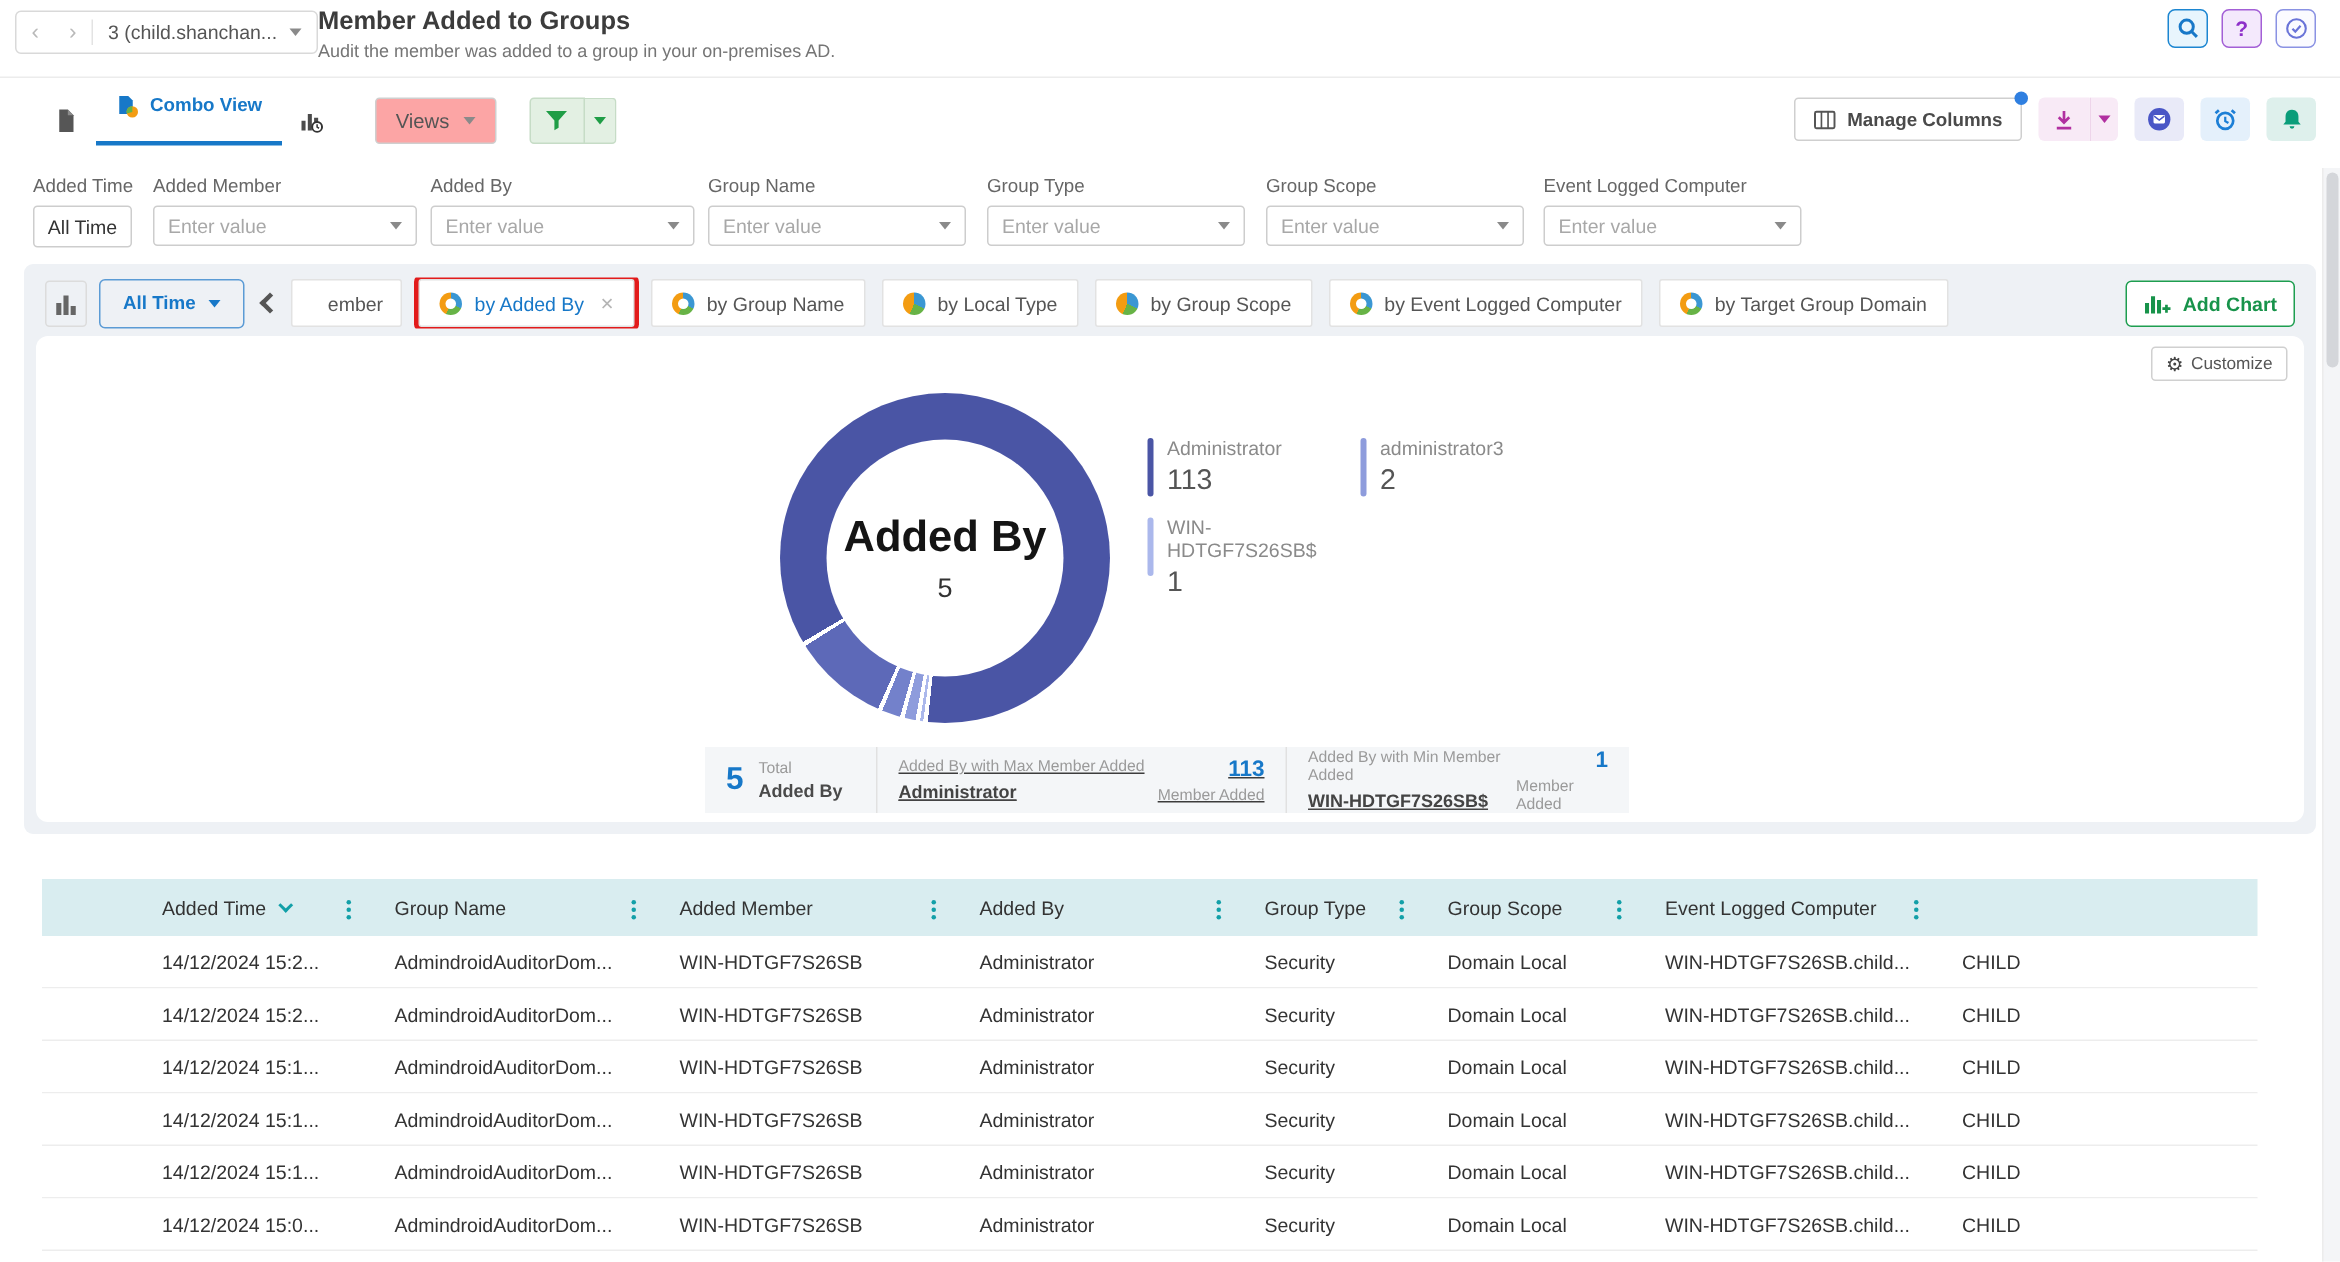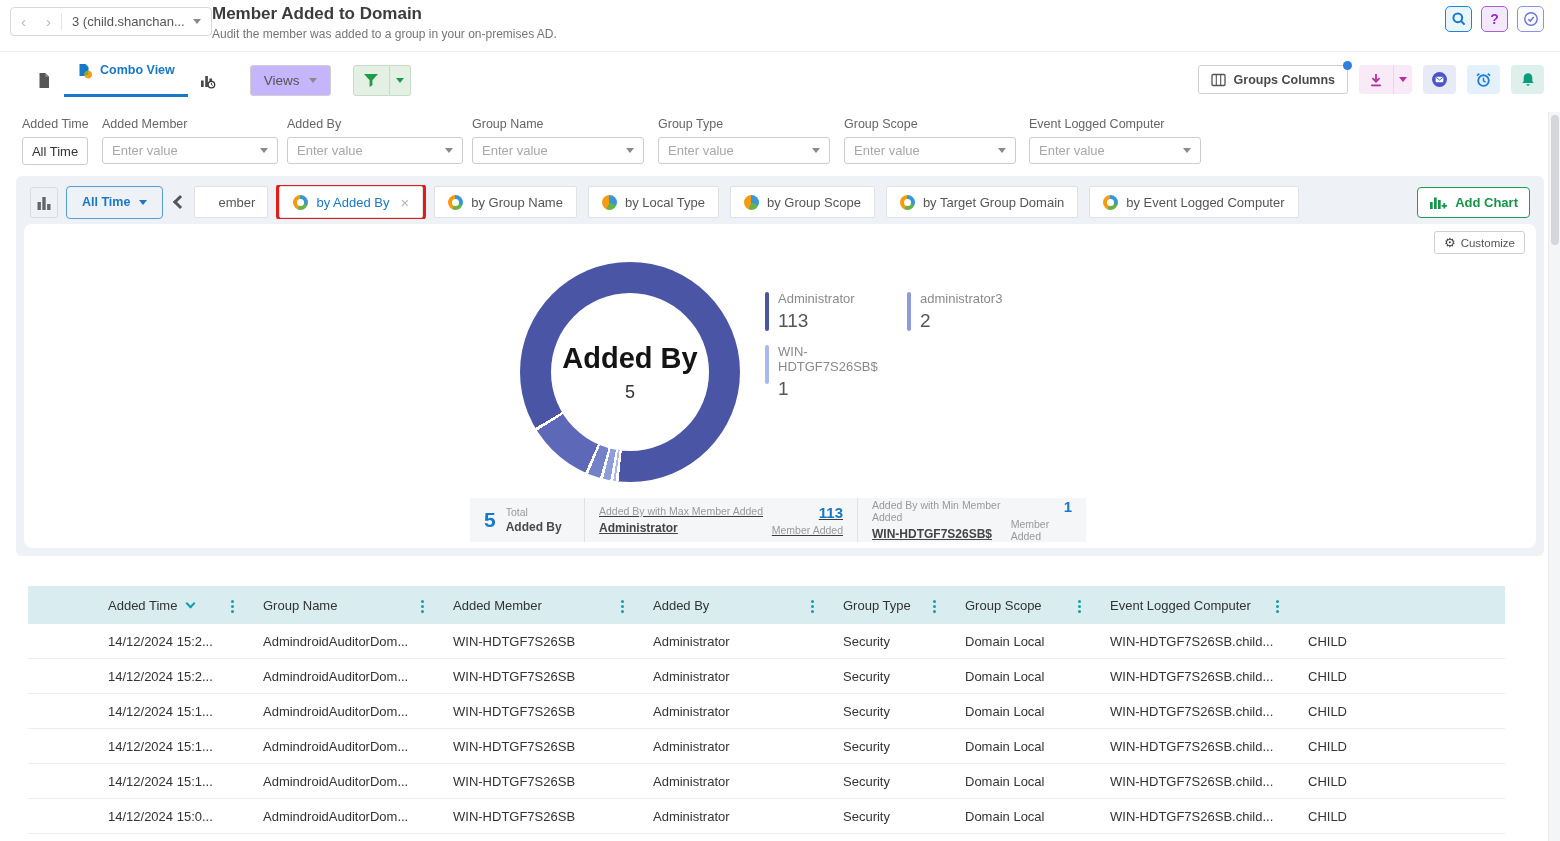--- a/index.html
+++ b/index.html
@@ -23,21 +23,21 @@
   .hbtn{width:27px;height:26px;border-radius:5px;border:1px solid;display:flex;align-items:center;justify-content:center;cursor:pointer;background:#fff;}
   .hbtn.search{border-color:#1c86d1;background:#e8f5fd;}
   .hbtn.help{border-color:#a35fd6;background:#f4e9fc;color:#8e30c9;font-weight:700;font-size:14px;}
   .hbtn.check{border-color:#8a92e3;background:#fbfbff;}
 
   
   #toolbar{position:absolute;top:56px;left:0;right:0;height:52px;background:#fff;}
   .tb-left{position:absolute;left:24px;top:7px;display:flex;align-items:center;}
   .tv-btn{width:40px;height:34px;display:flex;align-items:center;justify-content:center;cursor:pointer;}
   .combo-tab{display:flex;align-items:flex-start;gap:7px;padding:0 13px;height:34px;border-bottom:3px solid #1778c8;color:#1778c8;font-weight:700;font-size:12.5px;cursor:pointer;}
-  .views-btn{margin-left:22px;display:flex;align-items:center;gap:9px;padding:0 13px;height:31px;border:1px solid #cfcfcf;border-radius:3px;color:#555;font-size:13.5px;background:#c4b5fd;cursor:pointer;}
+  .views-btn{margin-left:22px;display:flex;align-items:center;gap:9px;padding:0 13px;height:31px;border:1px solid #cfcfcf;border-radius:3px;color:#555;font-size:13.5px;background:#fca5a5;cursor:pointer;}
   .filter-split{margin-left:22px;display:flex;}
   .filter-main{width:37px;height:31px;background:#e3f0e3;border:1px solid #c6dcc6;border-radius:3px 0 0 3px;display:flex;align-items:center;justify-content:center;cursor:pointer;}
   .filter-caretbtn{width:21px;height:31px;background:#e3f0e3;border:1px solid #c6dcc6;border-left:none;border-radius:0 3px 3px 0;display:flex;align-items:center;justify-content:center;cursor:pointer;}
   .tb-right{position:absolute;right:16px;top:9px;display:flex;gap:11px;align-items:center;}
   .mc-btn{position:relative;display:flex;gap:8px;align-items:center;height:29px;padding:0 12px;border:1px solid #cfcfcf;border-radius:3px;font-size:12.5px;font-weight:700;color:#4a4a4a;background:#fff;cursor:pointer;}
   .mc-dot{position:absolute;top:-5px;right:-5px;width:9px;height:9px;border-radius:50%;background:#2f7fe0;}
   .icon-btn{width:33px;height:29px;border-radius:4px;display:flex;align-items:center;justify-content:center;cursor:pointer;}
   .dl-split{display:flex;}
   .dl-main{width:34px;height:29px;background:#f8eaf6;border-radius:4px 0 0 4px;display:flex;align-items:center;justify-content:center;cursor:pointer;}
   .dl-caret{width:19px;height:29px;background:#f8eaf6;border-left:1px solid #eed4ea;border-radius:0 4px 4px 0;display:flex;align-items:center;justify-content:center;cursor:pointer;}
@@ -123,21 +123,21 @@
   <div class="nav-group">
     <span class="nav-btn">‹</span>
     <span class="nav-btn">›</span>
     <span class="nav-divider"></span>
     <span class="scope-dd">
       <span>3 (child.shanchan...</span>
       <span class="caret"></span>
     </span>
   </div>
   <div class="title-block">
-    <div class="page-title">Member Added to Domain</div>
+    <div class="page-title">Member Added to Groups</div>
     <div class="page-subtitle">Audit the member was added to a group in your on-premises AD.</div>
   </div>
   <div class="header-actions">
     <span class="hbtn search">
       <svg width="16" height="16" viewBox="0 0 16 16">
           <circle cx="6.8" cy="6.8" r="4.4" stroke="#1778c8" stroke-width="2" fill="none"></circle>
           <path d="M10.2 10.2 L13.6 13.6" stroke="#1778c8" stroke-width="2"></path>
         </svg>
     </span>
     <span class="hbtn help">
@@ -191,21 +191,21 @@
           <span class="caret green"></span>
         </span>
     </span>
   </div>
   <div class="tb-right">
     <span class="mc-btn">
       <svg width="15" height="14" viewBox="0 0 15 14">
           <rect x="1" y="1.5" width="13" height="11" rx="1" stroke="#555" fill="none" stroke-width="1.3"></rect>
           <path d="M5.3 1.5v11M9.7 1.5v11" stroke="#555" stroke-width="1.1"></path>
         </svg>
-      <span>Groups Columns</span>
+      <span>Manage Columns</span>
       <span class="mc-dot"></span>
     </span>
     <span class="dl-split">
       <span class="dl-main">
         <svg width="14" height="14" viewBox="0 0 14 14">
             <path d="M7 1v7.2M3.5 5.2 7 8.7l3.5-3.5" stroke="#b12fa0" stroke-width="1.8" fill="none"></path>
             <path d="M2.2 12.4h9.6" stroke="#b12fa0" stroke-width="1.8"></path>
           </svg>
       </span>
       <span class="dl-caret">
@@ -316,25 +316,25 @@
         <div class="ctab">
           <span class="pie-ic"></span>
           <span>by Local Type</span>
         </div>
         <div class="ctab">
           <span class="pie-ic"></span>
           <span>by Group Scope</span>
         </div>
         <div class="ctab">
           <span class="pie-ic donut"></span>
-          <span>by Target Group Domain</span>
+          <span>by Event Logged Computer</span>
         </div>
         <div class="ctab">
           <span class="pie-ic donut"></span>
-          <span>by Event Logged Computer</span>
+          <span>by Target Group Domain</span>
         </div>
       </div>
     <span class="add-chart-btn">
       <svg width="19" height="16" viewBox="0 0 19 16">
           <rect x="1" y="8" width="2.7" height="7" fill="#17934a"></rect>
           <rect x="5" y="3.5" width="2.7" height="11.5" fill="#17934a"></rect>
           <rect x="9" y="6" width="2.7" height="9" fill="#17934a"></rect>
           <path d="M12.6 11.8h5.4M15.3 9.1v5.4" stroke="#17934a" stroke-width="1.8"></path>
         </svg>
       <span>Add Chart</span>

